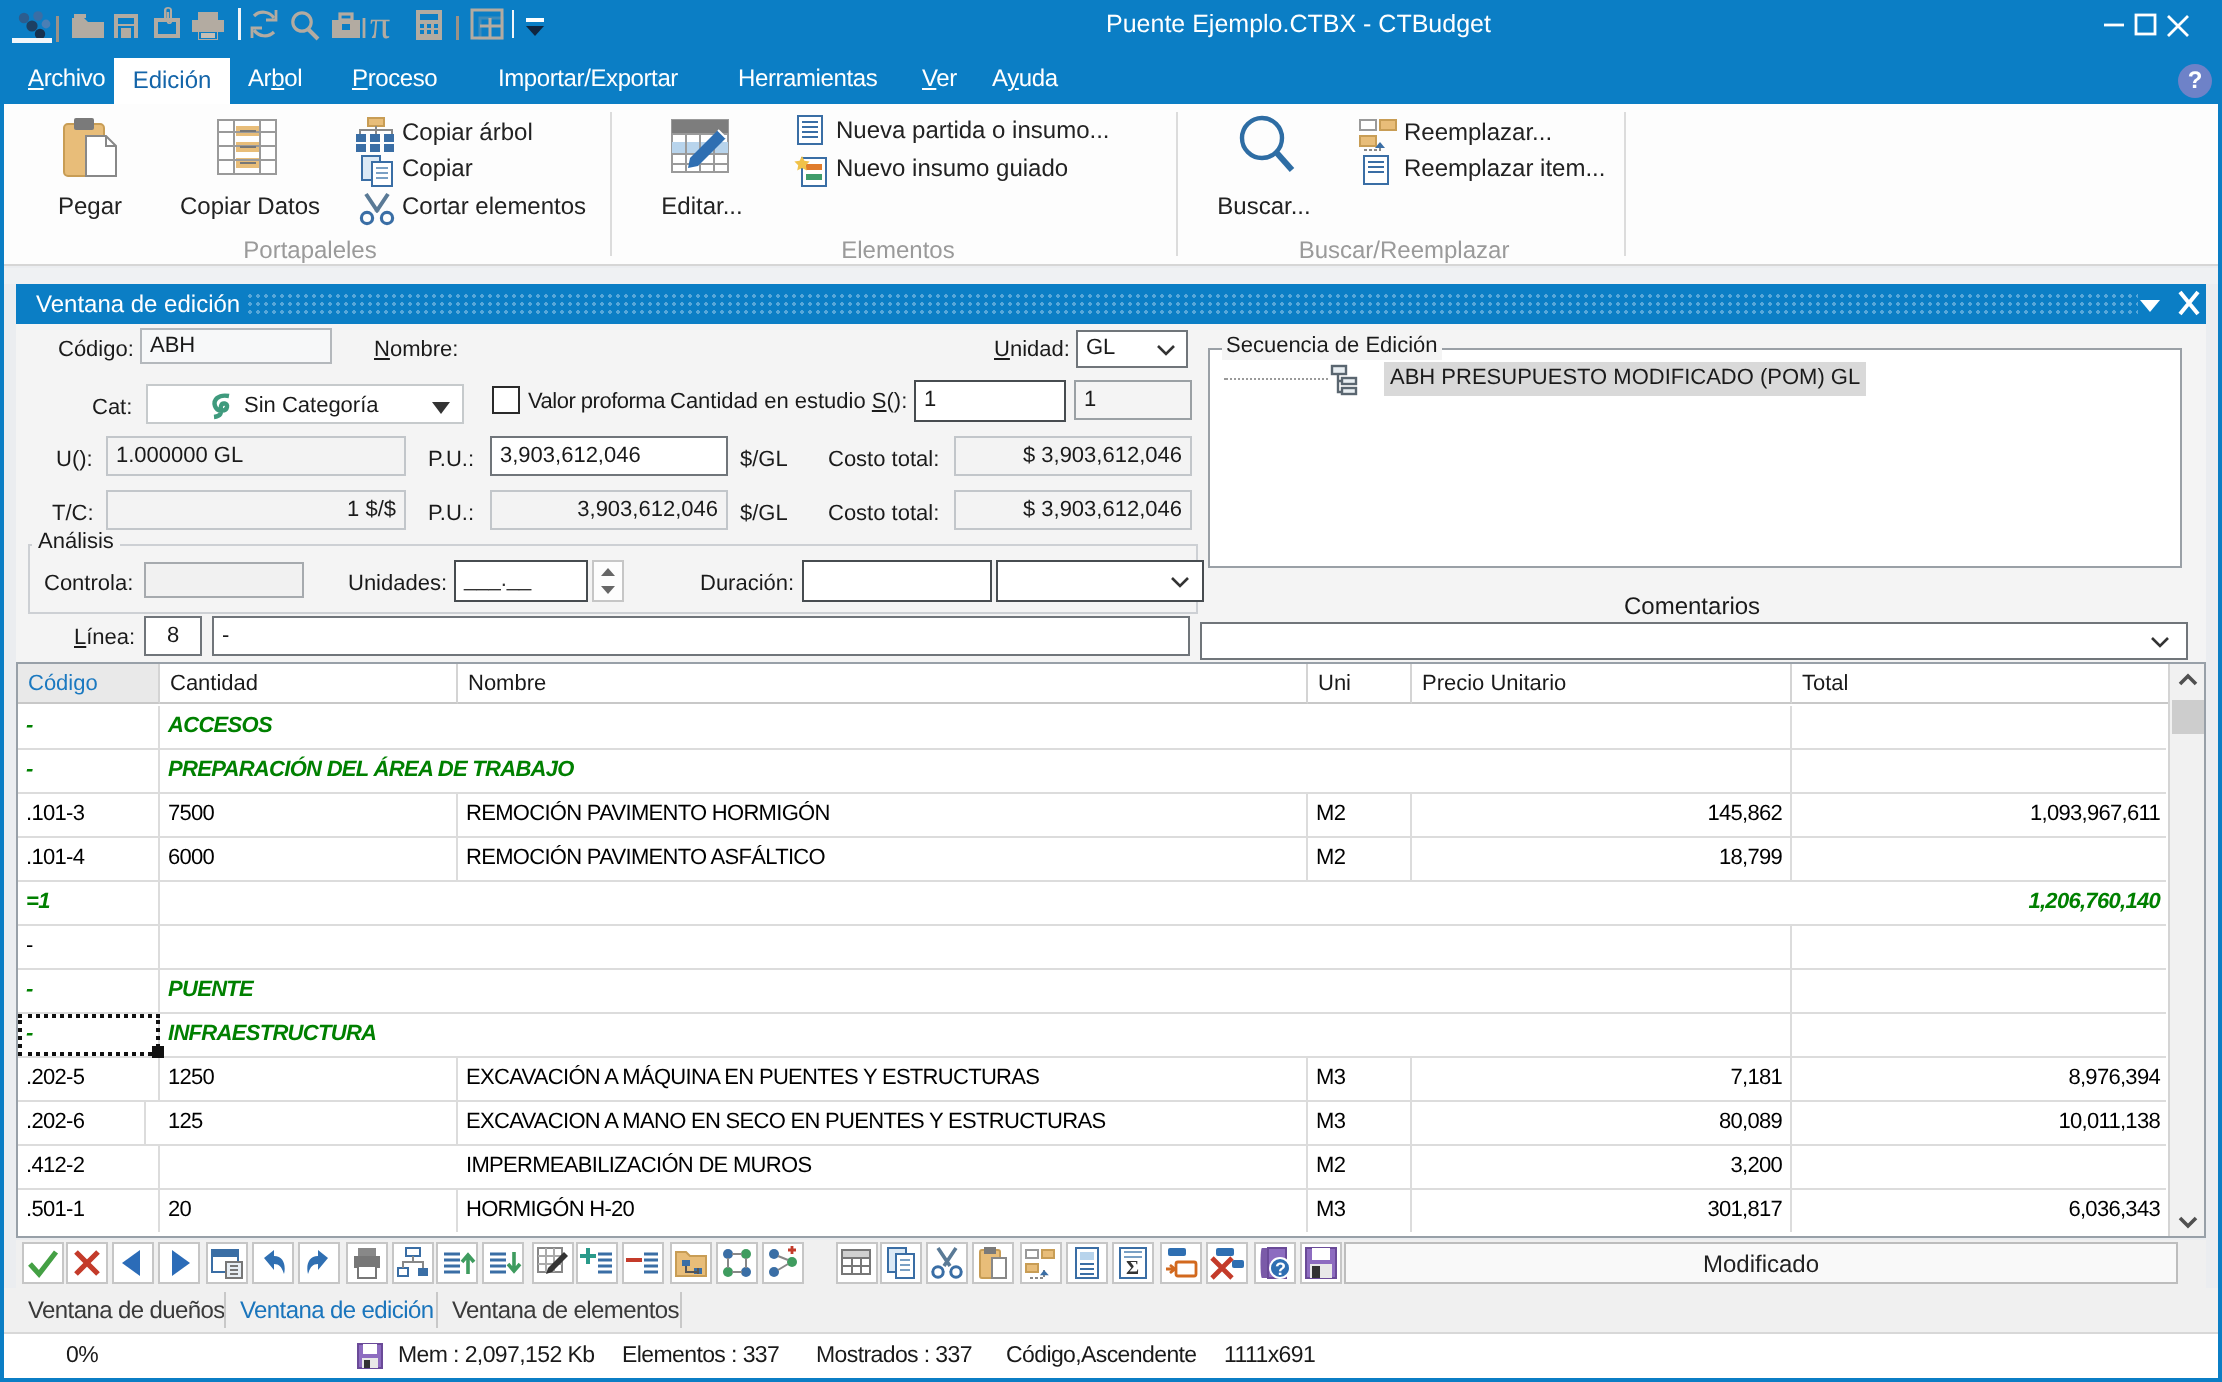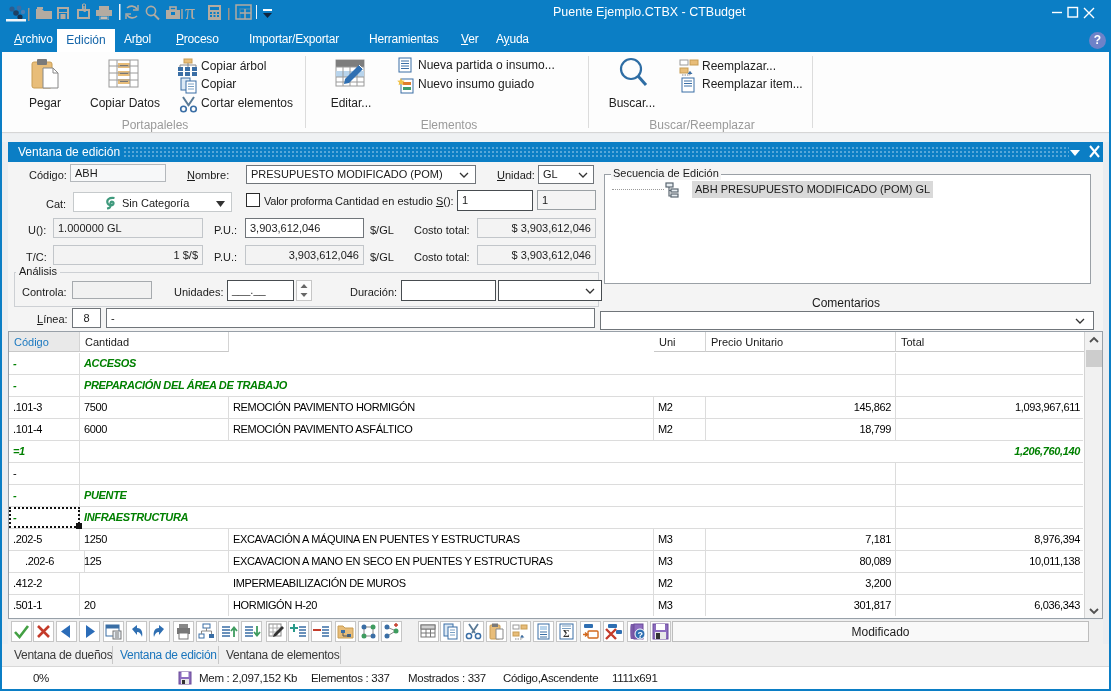--- a/index.html
+++ b/index.html
@@ -261,23 +261,20 @@
     <svg width="40" height="20" style="position:absolute;left:1058px;top:0;">
       <path d="M4 8 l5 6 5-6 z" fill="#fff"></path>
       <path d="M24 4 l9 11 M33 4 l-9 11" stroke="#fff" stroke-width="2" fill="none"></path>
     </svg>
   </div>
   <div id="form">
 
     <div class="lbl" style="left:21px;top:6px;">Código:</div>
     <div class="inp" style="left:62px;top:2px;width:96px;height:18px;background:#f7f8f9;border-color:#b4b8bc;">ABH</div>
     <div class="lbl" style="left:179px;top:6px;"><u>N</u>ombre:</div>
-    <div class="combo" style="left:238px;top:3px;width:230px;height:19px;line-height:17px;padding:0 4px;">PRESUPUESTO MODIFICADO (POM)<svg width="10" height="7" style="position:absolute;right:6px;top:6px;">
-          <path d="M1 1 l4 4 4-4" stroke="#333" stroke-width="1.3" fill="none"></path>
-        </svg></div>
     <div class="lbl" style="left:489px;top:6px;"><u>U</u>nidad:</div>
     <div class="combo" style="left:530px;top:3px;width:56px;height:19px;line-height:17px;padding:0 4px;">GL<svg width="10" height="7" style="position:absolute;right:5px;top:6px;">
           <path d="M1 1 l4 4 4-4" stroke="#333" stroke-width="1.3" fill="none"></path>
         </svg></div>
 
     <div class="lbl" style="left:38px;top:35px;">Cat:</div>
     <div class="combo" style="left:65px;top:30px;width:159px;height:20px;border-color:#c6cacc;">
       <svg width="13" height="14" style="position:absolute;left:30px;top:3px;">
           <path d="M10.5 2 C5 1 2.5 4 3.5 7 C4.5 10 9 10 9.5 7.5 C10 5.5 7 5 6.5 7 C6 9 8 12 3 12.5" stroke="#3f9a7d" stroke-width="2.2" fill="none"></path>
         </svg>
@@ -349,20 +346,21 @@
     <div class="combo" style="left:592px;top:149px;width:494px;height:19px;border-color:#70757a;">
         <svg width="10" height="7" style="position:absolute;right:8px;top:6px;">
           <path d="M1 1 l4 4 4-4" stroke="#333" stroke-width="1.3" fill="none"></path>
         </svg>
       </div>
   </div>
   <div id="grid">
 
     <div class="hc" style="left:0;width:71px;background:#e9e9e9;color:#1b79c0;">Código</div>
     <div class="hc" style="left:71px;width:149px;">Cantidad</div>
+    <div class="hc" style="left:220px;width:425px;">Nombre</div>
     <div class="hc" style="left:645px;width:52px;">Uni</div>
     <div class="hc" style="left:697px;width:190px;">Precio Unitario</div>
     <div class="hc" style="left:887px;width:188px;border-right:none;">Total</div>
 
     <div class="row" style="top:21px;">
       <div class="cell green" style="left:0;width:71px;">-</div>
       <div class="cell green" style="left:71px;width:816px;">ACCESOS</div>
       <div class="cell" style="left:887px;width:188px;border-right:none;"></div>
     </div>
     <div class="row" style="top:43px;">
@@ -407,21 +405,21 @@
     </div>
     <div class="row" style="top:197px;">
       <div class="cell" style="left:0;width:71px;">.202-5</div>
       <div class="cell" style="left:71px;width:149px;">1250</div>
       <div class="cell" style="left:220px;width:425px;">EXCAVACIÓN A MÁQUINA EN PUENTES Y ESTRUCTURAS</div>
       <div class="cell" style="left:645px;width:52px;">M3</div>
       <div class="cell ralign" style="left:697px;width:190px;">7,181</div>
       <div class="cell ralign" style="left:887px;width:188px;border-right:none;">8,976,394</div>
     </div>
     <div class="row" style="top:219px;">
-      <div class="cell" style="left:12px;width:64px;">.202-6</div>
+      <div class="cell" style="left:0;width:64px;">.202-6</div>
       <div class="cell" style="left:71px;width:149px;">125</div>
       <div class="cell" style="left:220px;width:425px;">EXCAVACION A MANO EN SECO EN PUENTES Y ESTRUCTURAS</div>
       <div class="cell" style="left:645px;width:52px;">M3</div>
       <div class="cell ralign" style="left:697px;width:190px;">80,089</div>
       <div class="cell ralign" style="left:887px;width:188px;border-right:none;">10,011,138</div>
     </div>
     <div class="row" style="top:241px;">
       <div class="cell" style="left:0;width:71px;">.412-2</div>
       <div class="cell" style="left:220px;width:425px;">IMPERMEABILIZACIÓN DE MUROS</div>
       <div class="cell" style="left:645px;width:52px;">M2</div>

